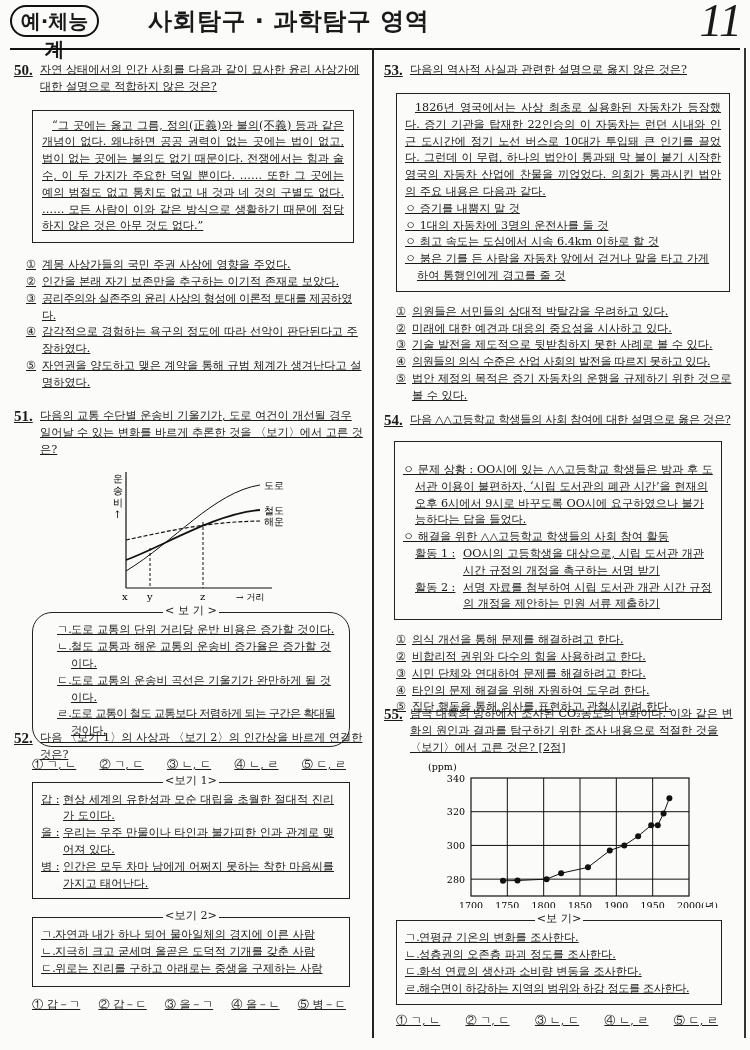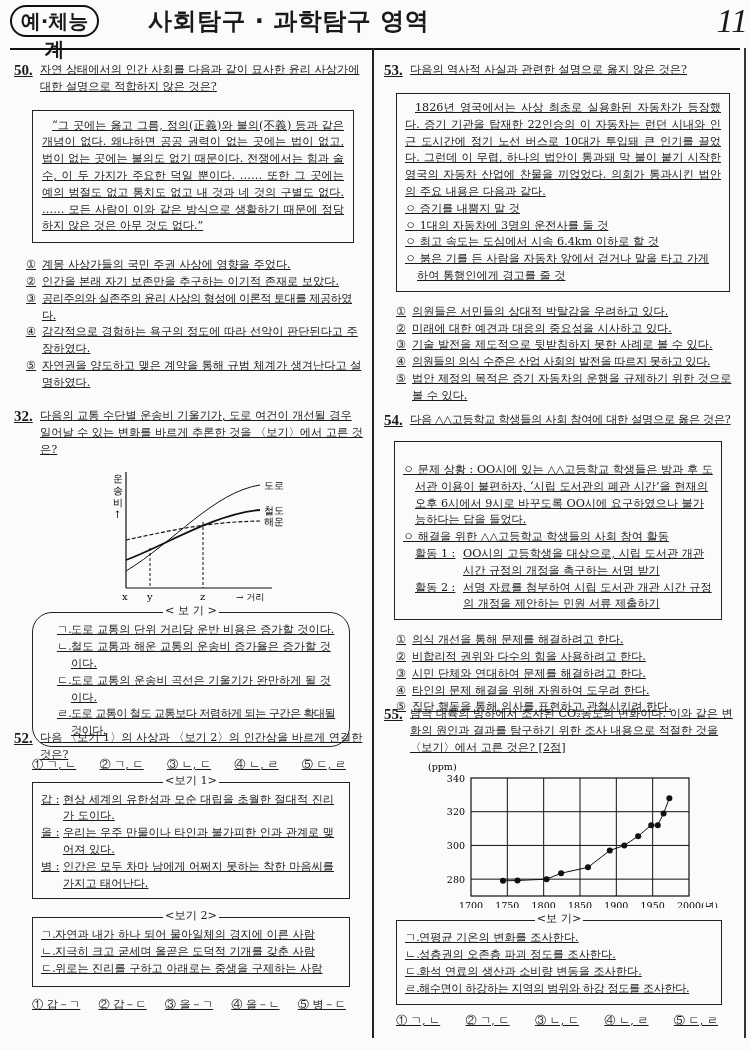--- a/index.html
+++ b/index.html
@@ -2,21 +2,21 @@
 <html><head>
 <meta charset="utf-8">
 <style>
   * { box-sizing: border-box; margin: 0; padding: 0; }
   html, body { width: 750px; height: 1050px; background: #fbfbf9; overflow: hidden; }
   body { font-family: "DejaVu Serif", "Liberation Serif", serif; color: #1a1a1a; position: relative; font-size: 11.2px; line-height: 16.8px; }
 
   .header { position: absolute; left: 0; top: 0; width: 750px; height: 48px; }
   .badge { position: absolute; left: 10px; top: 5px; width: 89px; height: 32px; border: 2px solid #111; border-radius: 18px; font-family: "DejaVu Sans", sans-serif; font-weight: bold; font-size: 20px; text-align: center; line-height: 28px; letter-spacing: 0px; }
   .title { position: absolute; left: 148px; top: 5px; font-family: "DejaVu Sans", sans-serif; font-weight: bold; font-size: 24px; line-height: 32px; letter-spacing: 0.5px; }
-  .pagenum { position: absolute; right: 2px; top: 2px; font-family: "Liberation Serif", serif; font-style: italic; font-size: 34px; line-height: 38px; }
+  .pagenum { position: absolute; right: 8px; top: 2px; font-family: "Liberation Serif", serif; font-style: italic; font-size: 46px; line-height: 38px; }
   .rule { position: absolute; left: 10px; top: 48px; width: 730px; height: 2px; background: #111; }
   .colrule { position: absolute; left: 372px; top: 48px; width: 1.5px; height: 990px; background: #222; }
   .rborder { position: absolute; left: 744px; top: 48px; width: 1.5px; height: 990px; background: #333; }
 
   .col { position: absolute; top: 58px; }
   .left { left: 14px; width: 350px; }
   .right { left: 384px; width: 350px; }
 
   .q { position: absolute; text-decoration: underline; }
   .qhead { display: flex; }
@@ -78,21 +78,21 @@
         </div>
       <div class="opt">
           <span class="mk">⑤</span>
           <span class="tx">자연권을 양도하고 맺은 계약을 통해 규범 체계가 생겨난다고 설명하였다.</span>
         </div>
     </div>
   </div>
 
   <div class="q" style="left:0; top:350px; width:350px;">
     <div class="qhead">
-      <span class="qnum">32.</span>
+      <span class="qnum">51.</span>
       <span class="qtext">다음의 교통 수단별 운송비 기울기가, 도로 여건이 개선될 경우 일어날 수 있는 변화를 바르게 추론한 것을 〈보기〉에서 고른 것은?</span>
     </div>
 
     <svg width="350" height="140" style="display:block; margin-top:4px;">
       <g>
         <text x="99" y="20" font-size="10">운</text>
         <text x="99" y="32" font-size="10">송</text>
         <text x="99" y="44" font-size="10">비</text>
         <text x="99" y="56" font-size="10">↑</text>
       </g>

